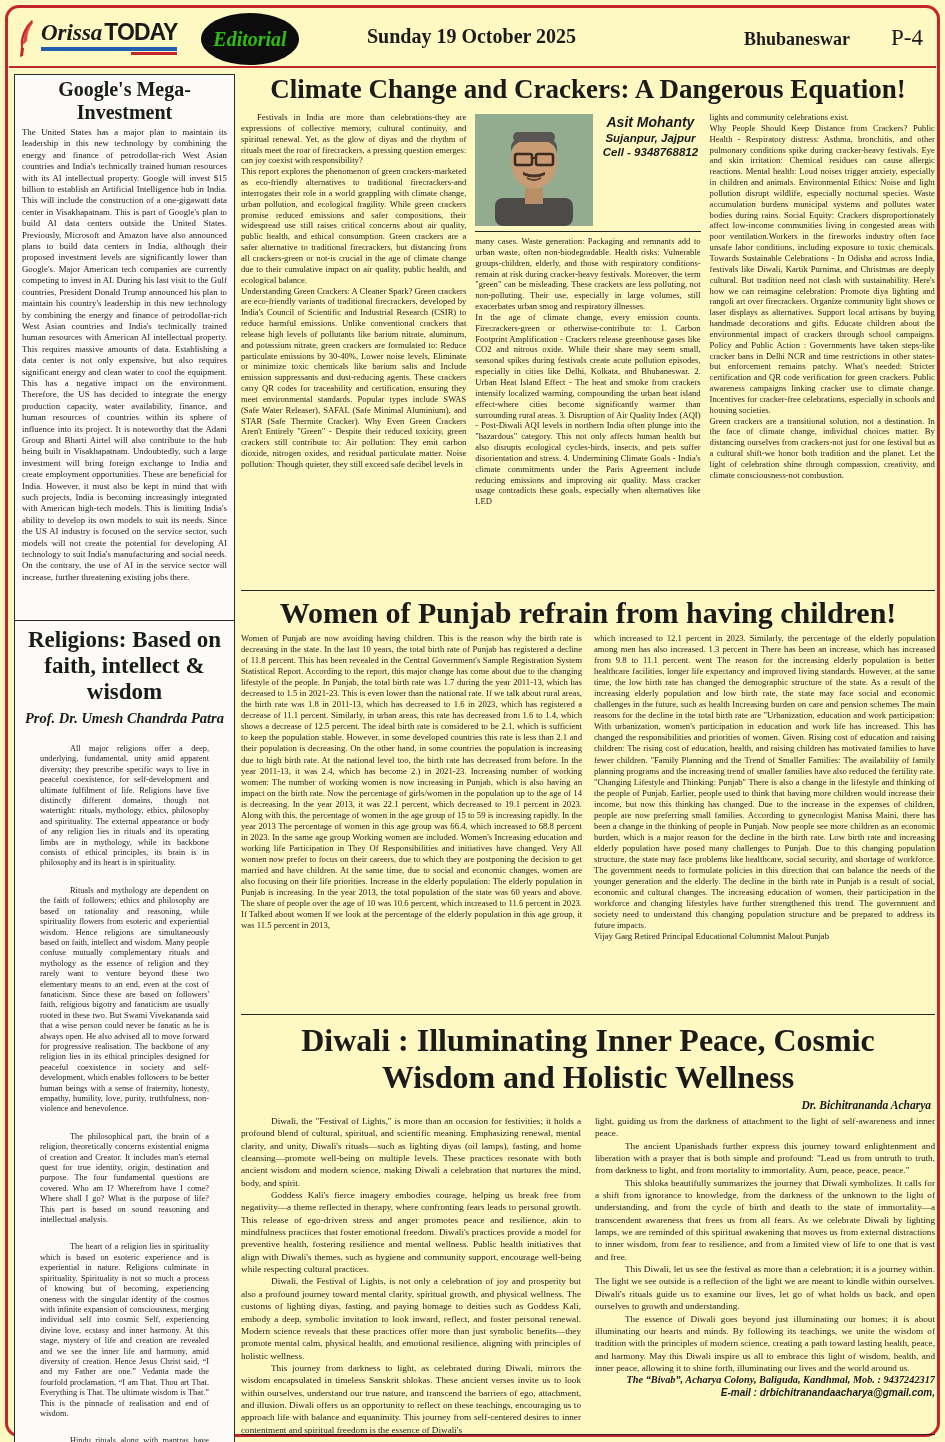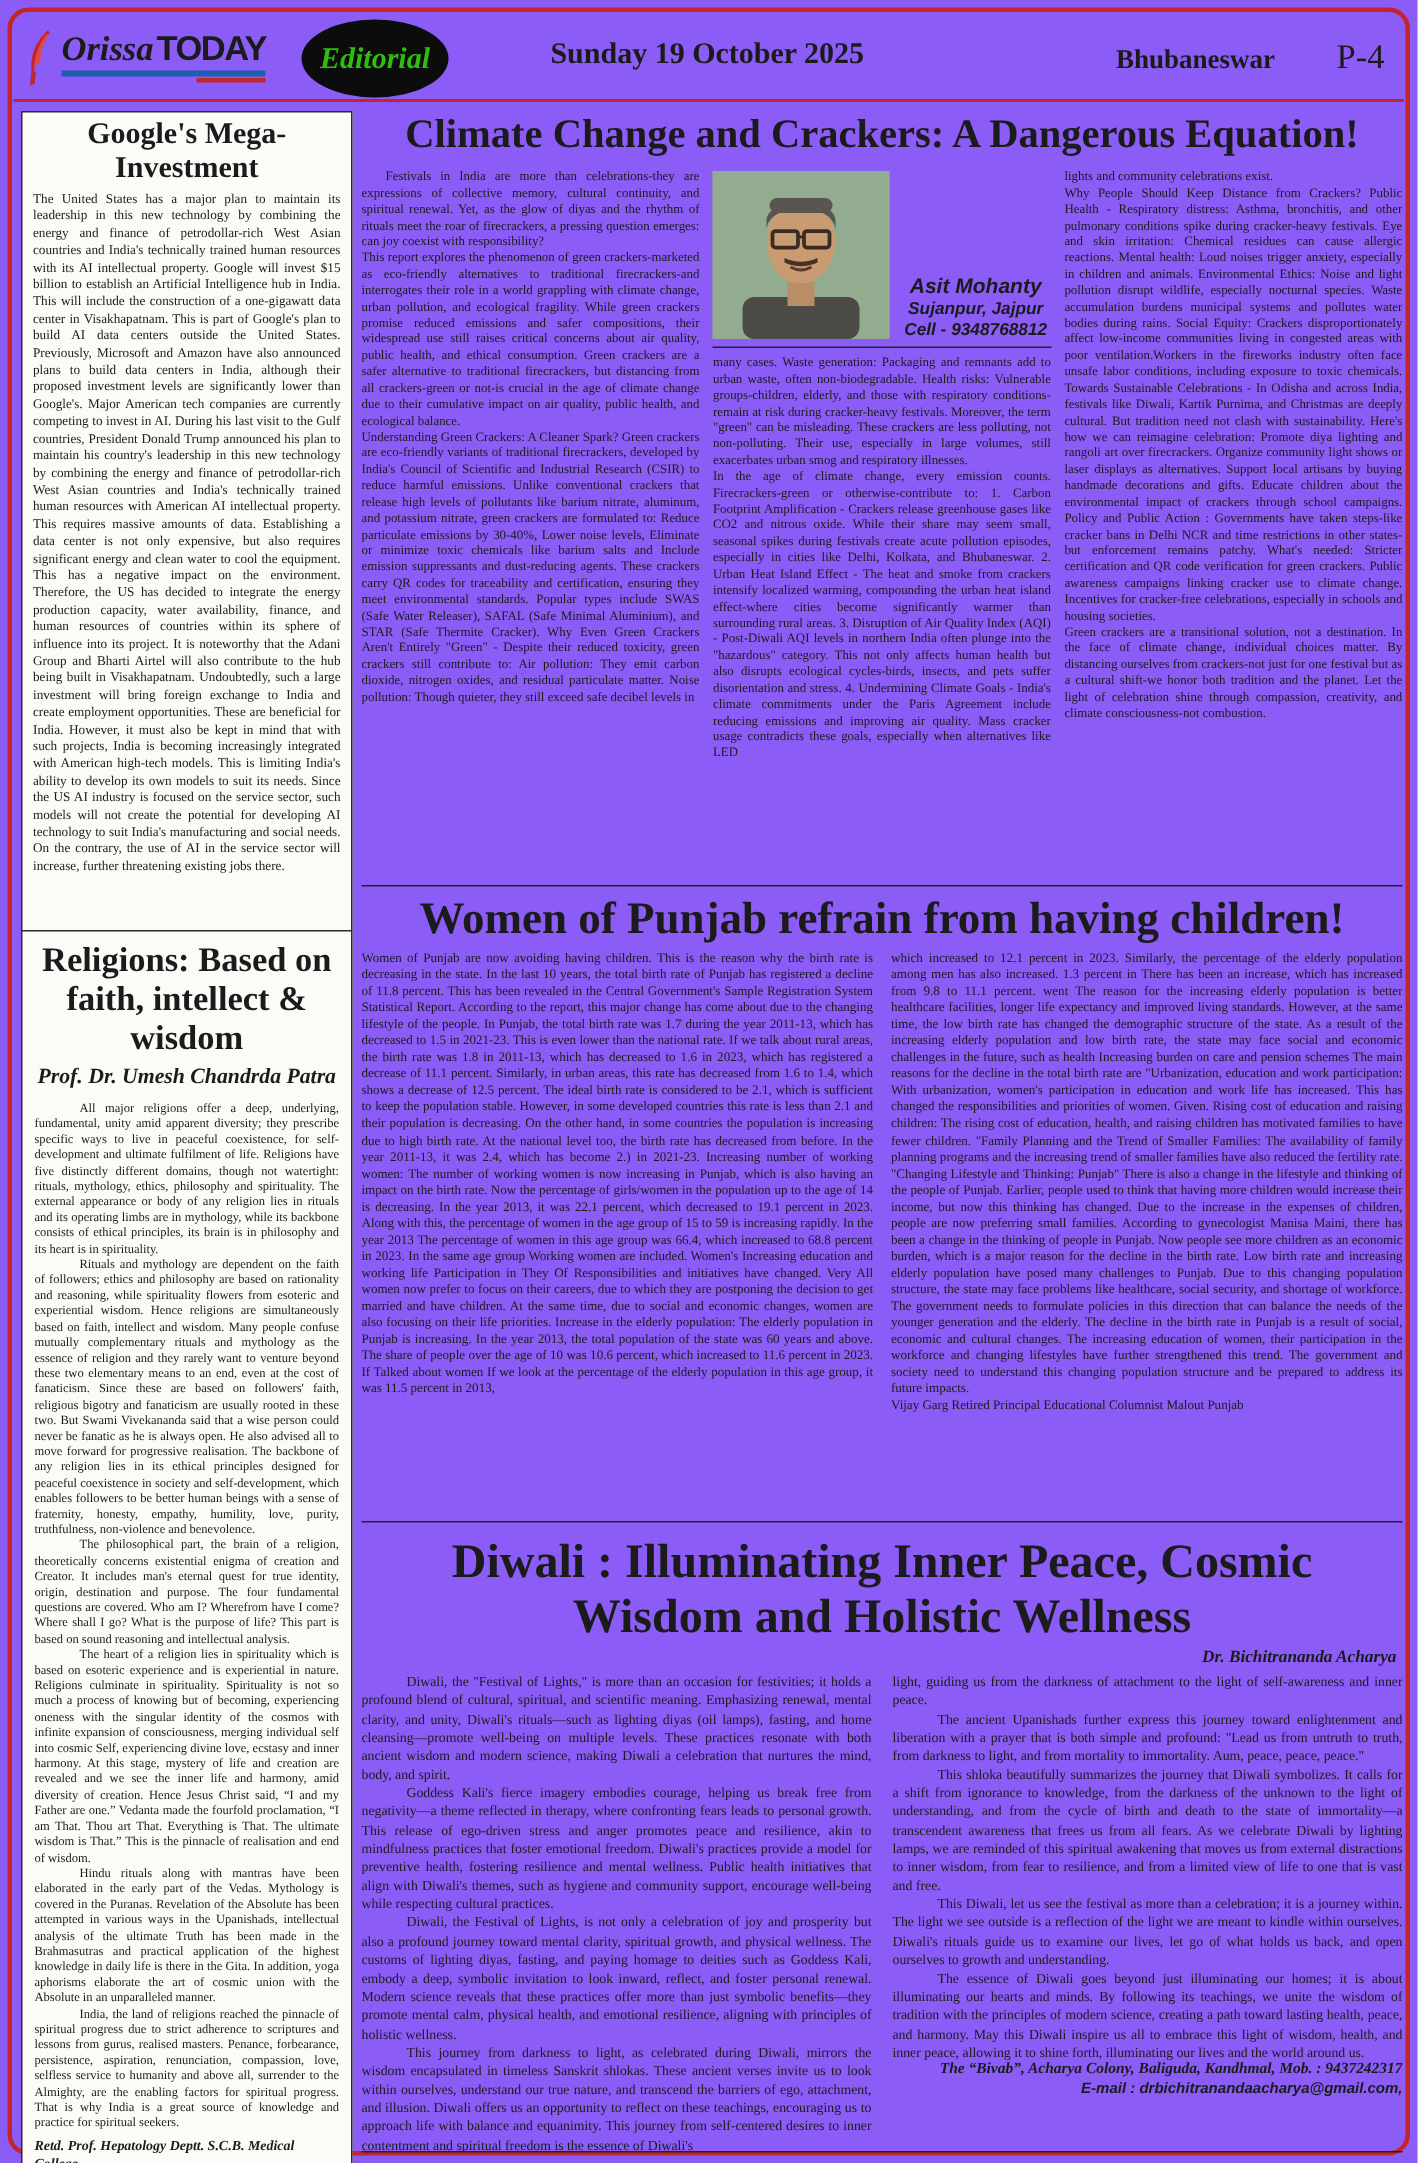--- a/index.html
+++ b/index.html
@@ -1,16 +1,16 @@
 <!DOCTYPE html>
 <html><head>
 <meta charset="utf-8">
 <style>
   html,body{margin:0;padding:0;background:#e8e6e2;}
-  .page{position:relative;width:945px;height:1442px;background:#8b5cf6;font-family:"Liberation Serif",serif;color:#1b1b1b;overflow:hidden;margin:0 auto;}
+  .page{position:relative;width:945px;height:1442px;background:#fef9c3;font-family:"Liberation Serif",serif;color:#1b1b1b;overflow:hidden;margin:0 auto;}
   .frame{position:absolute;left:5px;top:5px;right:5px;bottom:5px;border:3px solid #c4242b;border-radius:14px;pointer-events:none;}
   .header-rule{position:absolute;left:9px;right:9px;top:66px;border-top:2px solid #c4242b;}
 
   .header{position:absolute;left:16px;top:13px;right:18px;height:50px;}
   .logo{position:absolute;left:2px;top:6px;display:flex;align-items:flex-start;}
   .logo-text-wrap{display:flex;flex-direction:column;}
   .logo-line1{display:flex;align-items:baseline;}
   .logo-orissa{font-style:italic;font-weight:bold;font-size:23px;letter-spacing:0px;}
   .logo-today{font-family:"Liberation Sans",sans-serif;font-weight:bold;font-size:23px;letter-spacing:-1px;margin-left:2px;}
   .logo-bar{height:4px;background:#1f5fae;margin-top:1px;width:100%;}
@@ -31,30 +31,30 @@
 
   
   #climate{position:absolute;left:241px;top:74px;width:694px;height:515px;overflow:hidden;}
   .climate-title{font-size:27px;font-weight:bold;text-align:center;margin:0 0 7px 0;}
   .climate-cols{display:flex;gap:9px;}
   .ccol{width:225.3px;flex:0 0 auto;}
   .ccol p{font-size:8.6px;line-height:10.85px;text-align:justify;margin:0;}
   .indent-sm{text-indent:16px;}
   .author{display:flex;gap:7px;margin:2px 0 5px 0;}
   .photo{width:118px;height:112px;flex:0 0 auto;background:#93ac90;}
-  .author-info{flex:1;display:flex;flex-direction:column;justify-content:flex-end;text-align:center;font-family:"Liberation Sans",sans-serif;font-style:italic;font-weight:bold;gap:2px;}
+  .author-info{flex:1;display:flex;flex-direction:column;justify-content:flex-start;text-align:center;font-family:"Liberation Sans",sans-serif;font-style:italic;font-weight:bold;gap:2px;}
   .author-name{font-size:14px;}
   .author-place,.author-cell{font-size:11.5px;}
   .author-rule{border-top:1.5px solid #222;margin:2px 0 4px 0;}
 
   
   #religions{position:absolute;left:14px;top:620px;width:221px;height:846px;padding:4px 8px;}
   .religions-title{font-size:23px;line-height:26px;font-weight:bold;text-align:center;margin:2px 0 5px 0;}
   .religions-byline{font-size:14.5px;font-weight:bold;font-style:italic;text-align:center;margin:0 0 7px 0;}
-  #religions p.bodyp{font-size:8.35px;line-height:10.4px;text-align:justify;text-indent:30px;margin:0;}
+  #religions p.bodyp{font-size:8.35px;line-height:10.4px;text-align:justify;text-indent:30px;margin:17px;}
   .religions-footer{margin-top:4px;}
   .religions-footer p{font-size:9.3px;line-height:12px;font-weight:bold;font-style:italic;text-align:left;margin:0;}
 
   
   #women{position:absolute;left:241px;top:590px;width:694px;height:425px;border-top:1.5px solid #222;border-bottom:1.5px solid #222;box-sizing:border-box;padding-top:3px;overflow:hidden;}
   .women-title{font-size:30px;font-weight:bold;text-align:center;margin:2px 0 3px 0;}
   .women-byline{font-size:10px;margin:0 0 2px 3px;}
   .women-cols{display:flex;gap:12px;}
   .wcol{width:341px;flex:0 0 auto;}
   .wcol p{font-size:8.7px;line-height:11.05px;text-align:justify;margin:0;}

